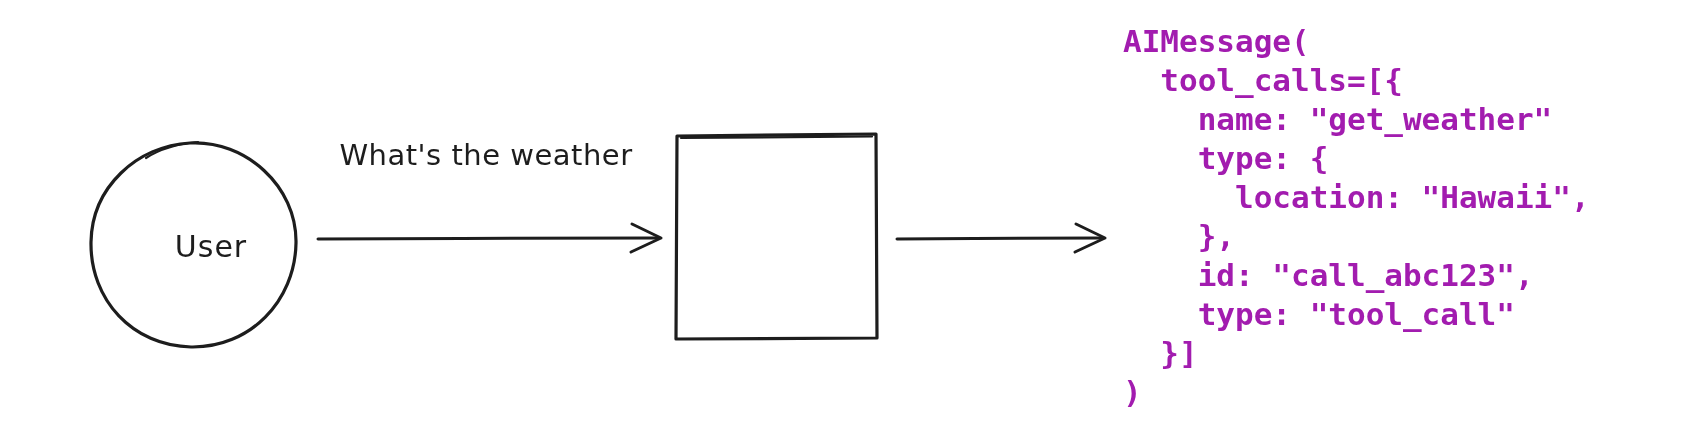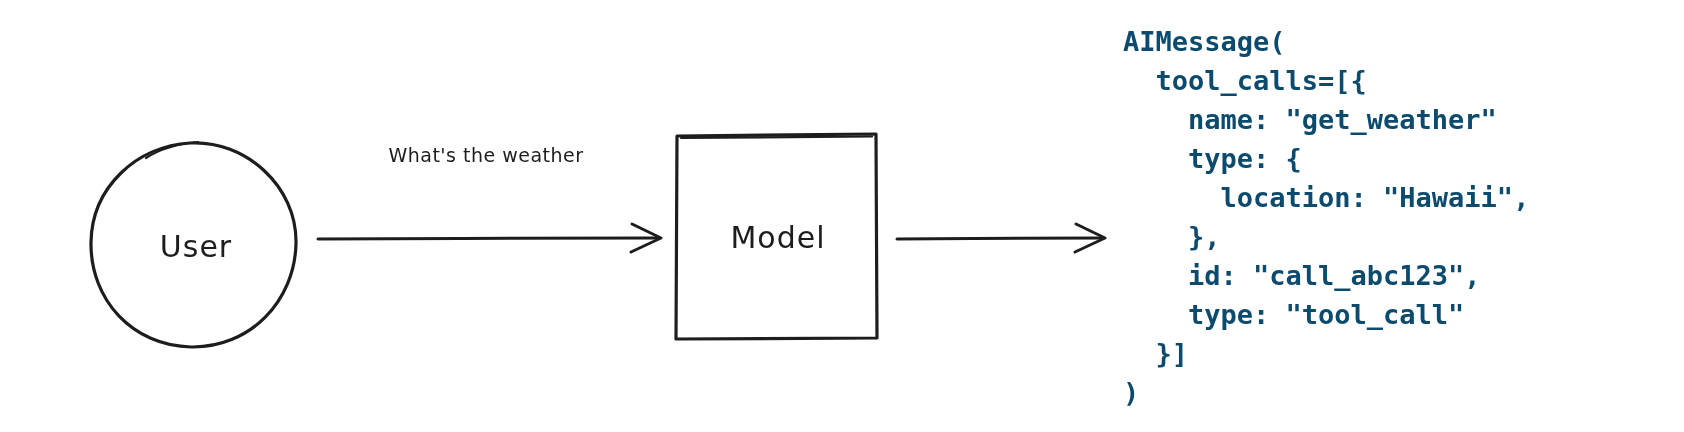--- a/index.html
+++ b/index.html
@@ -35,35 +35,35 @@
     color: #1d1d1d;
     letter-spacing: 1px;
     white-space: nowrap;
   }
   .query-label {
     position: absolute;
     left: 486px;
     top: 134px;
     transform: translateX(-50%);
     text-align: right;
-    font-size: 19px;
+    font-size: 29px;
     line-height: 42px;
     color: #1d1d1d;
     letter-spacing: 0.5px;
     white-space: nowrap;
   }
   .code-block {
     position: absolute;
     left: 1123px;
     top: 22px;
     font-family: "DejaVu Sans Mono", monospace;
     font-weight: bold;
-    font-size: 27px;
+    font-size: 31px;
     line-height: 39px;
-    color: #0c4a6e;
+    color: #a21caf;
   }
   .code-line {
     white-space: pre;
     height: 39px;
   }
 </style>
 </head>
 <body>
 
 <div class="canvas">
@@ -76,23 +76,22 @@
     <path stroke-width="3" d="M 318 239 C 430 238.2, 550 238.4, 659 238"></path>
     <path stroke-width="3" d="M 632 224 L 661 238 L 631 252"></path>
 
     <path stroke-width="3.2" d="M 677 136 L 876 134 L 877 338 L 676 339 Z"></path>
     <path stroke-width="2.2" d="M 681 138 L 872 136.5"></path>
 
     <path stroke-width="3" d="M 897 239 C 965 238.3, 1040 238.5, 1103 238"></path>
     <path stroke-width="3" d="M 1076 224 L 1105 238 L 1075 252"></path>
   </svg>
 
-  <div class="node-label" style="left:196px; top:246px;">User</div>
+  <div class="node-label" style="left:211px; top:246px;">User</div>
 
-  <div class="node-label" style="left:778px; top:237px;">Model</div>
 
   <div class="query-label">
     <div>What's the weather</div>
   </div>
 
   <div class="code-block">
     <div class="code-line">AIMessage(</div>
     <div class="code-line">  tool_calls=[{</div>
     <div class="code-line">    name: "get_weather"</div>
     <div class="code-line">    type: {</div>

